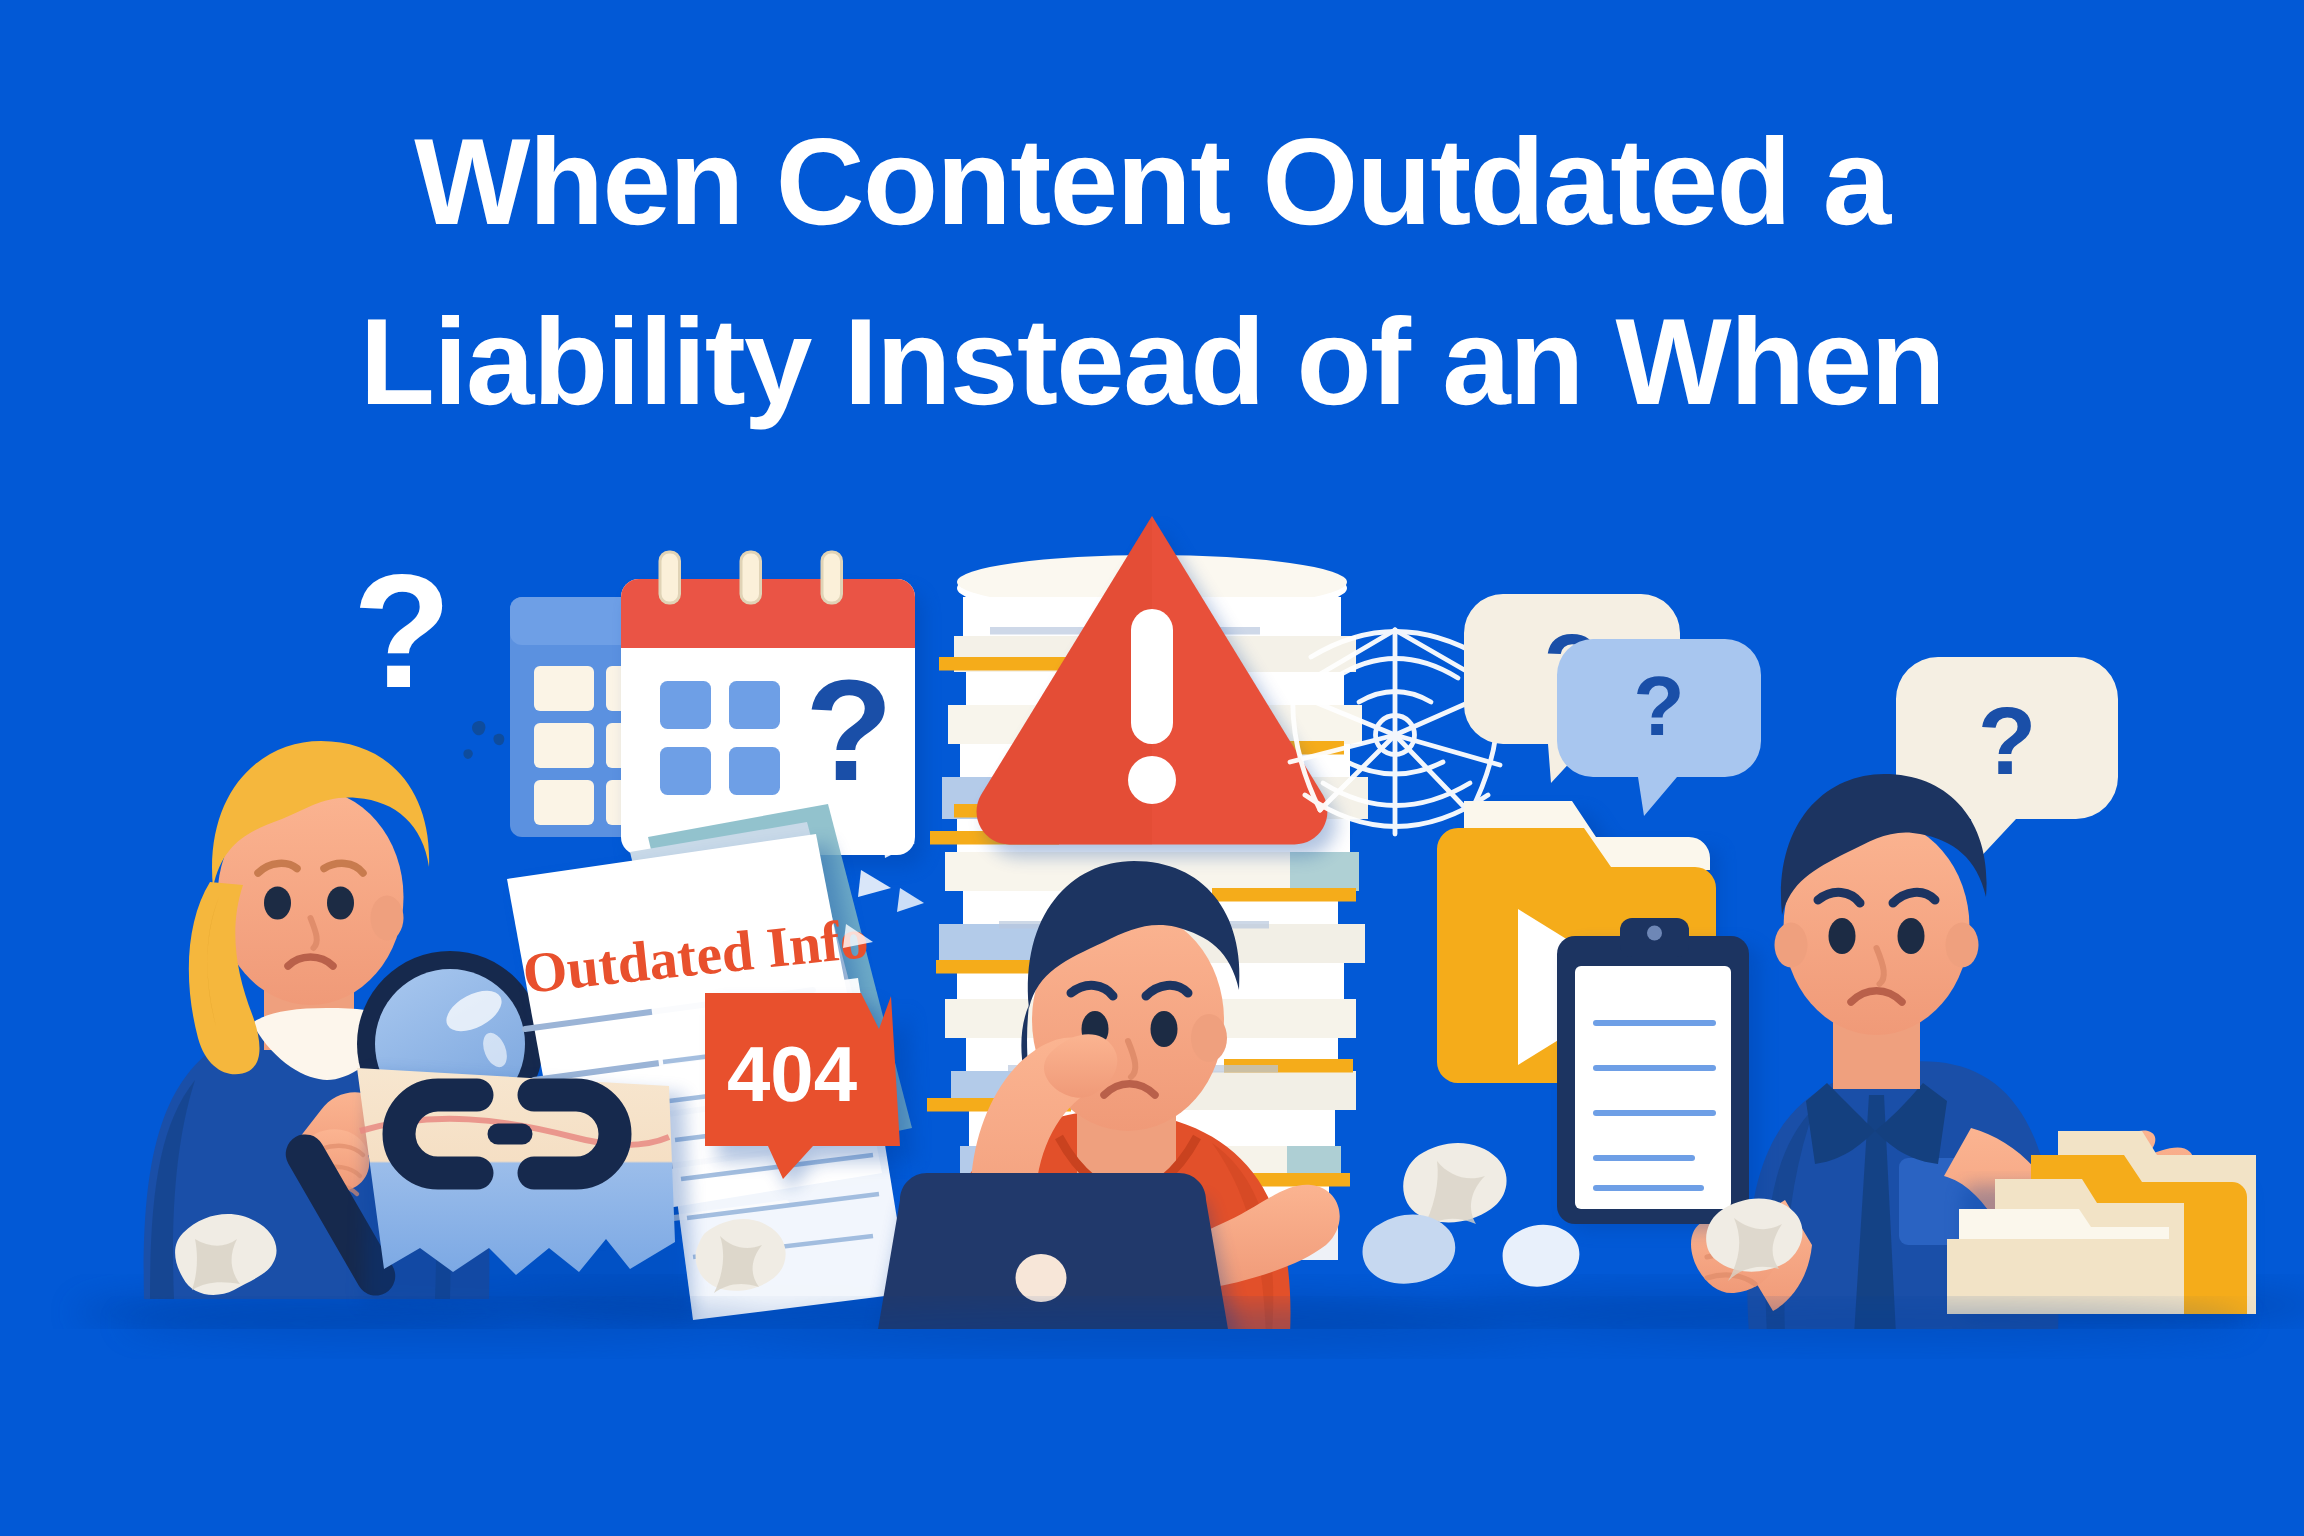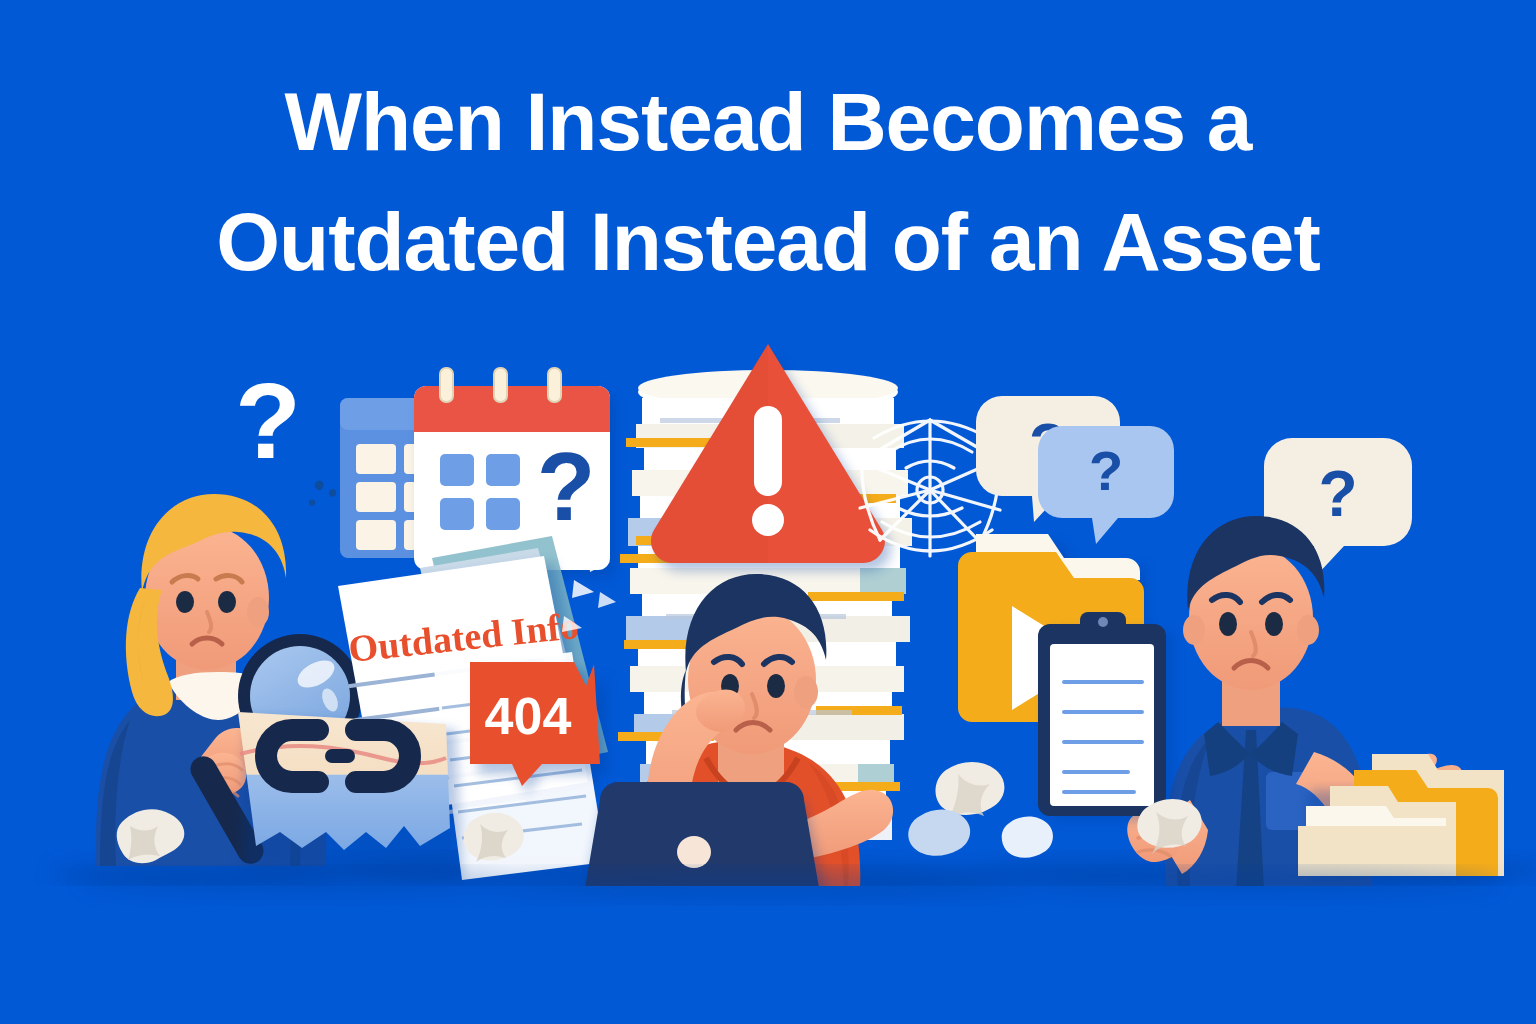--- a/index.html
+++ b/index.html
@@ -32,22 +32,22 @@
   
   #illus{position:absolute;left:0;top:330px;width:1536px;height:600px;}
   #illus svg{display:block;width:1536px;height:600px;}
 </style>
 </head>
 <body>
 
 <div id="stage">
 
   <div class="title-block">
-    <div class="title-line">When Instead Becomes a</div>
-    <div class="title-line">Outdated Instead of an Asset</div>
+    <div class="title-line">When Content Outdated a</div>
+    <div class="title-line">Liability Instead of an When</div>
   </div>
 
   <div id="illus">
   <svg viewBox="0 0 1536 600" xmlns="http://www.w3.org/2000/svg">
     <defs>
       <linearGradient id="lensG" x1="0" y1="0" x2="0.6" y2="1">
         <stop offset="0%" stop-color="#a9c8ef"></stop>
         <stop offset="100%" stop-color="#7fa9e0"></stop>
       </linearGradient>
       <linearGradient id="paperTear" x1="0" y1="0" x2="0" y2="1">

